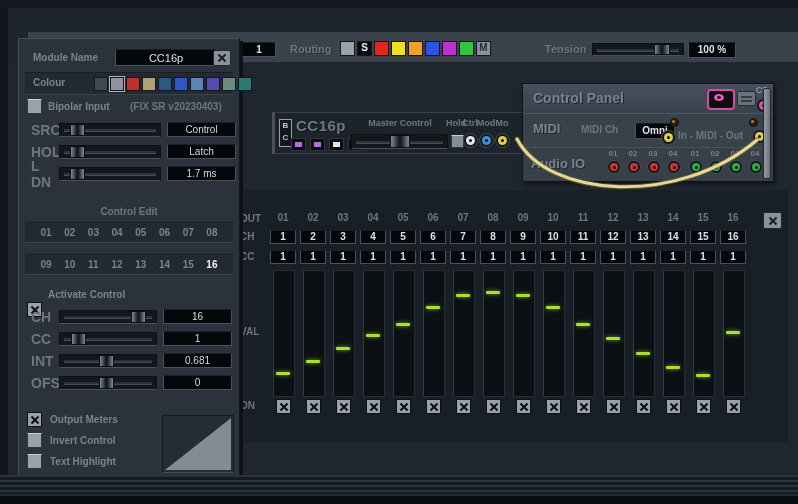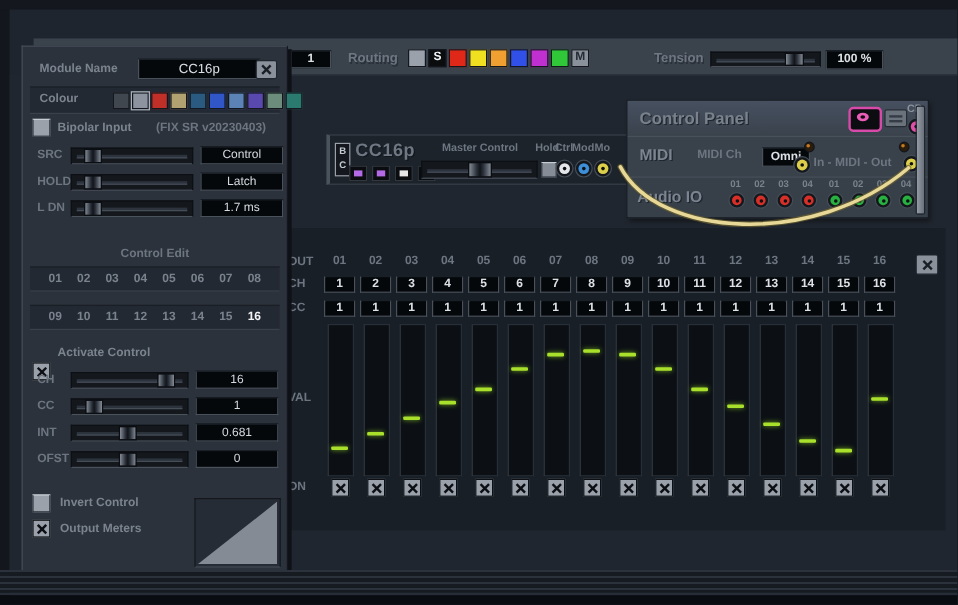--- a/index.html
+++ b/index.html
@@ -129,21 +129,21 @@
   .plabel-main{position:absolute;font-size:10px;font-weight:bold;color:#7b838e;}
   .mn-input{position:absolute;left:96px;top:10px;width:100px;height:15px;background:#05080b;color:#dde1e6;
     border:1px solid #49515b;border-top-color:#1a2027;font-size:11px;text-align:center;font-family:"Liberation Sans",sans-serif;padding:0;}
   .pxbtn{position:absolute;left:194px;top:11px;width:16px;height:14px;background:#8a919b;border:1px solid #20262e;border-radius:2px;}
   .band{position:absolute;left:6px;width:208px;height:21px;background:#232932;border-top:1px solid #1a1f26;border-bottom:1px solid #3a414b;}
   .colour-band{top:33px;}
   .cswatches{position:absolute;left:69px;top:4px;display:flex;gap:2px;}
   .cswatch{width:12px;height:12px;border:1px solid #14181e;}
   .cswatch.sel{outline:1px solid #aab1bb;}
   .prow{display:flex;align-items:center;height:13px;margin:0 0 9px 12px;}
-  .prow .plabel{width:28px;font-size:10px;font-weight:bold;color:#6d7580;}
+  .prow .plabel{width:28px;font-size:14px;font-weight:bold;color:#6d7580;}
   .ptrack{position:relative;height:12px;background:#14181d;border:1px solid #0c1015;border-bottom-color:#4a525c;}
   .phandle{position:absolute;top:0;bottom:0;width:13px;background:linear-gradient(90deg,#858c96,#2a3039 35%,#11151a 50%,#2a3039 65%,#858c96);border:1px solid #0a0d11;}
   .pvalue{margin-left:6px;width:67px;height:13px;line-height:13px;background:#05080b;color:#d5dae0;font-size:10px;font-weight:normal;text-align:center;border:1px solid #49515b;border-top-color:#1a2027;}
   .sec-label{position:absolute;left:0;width:220px;text-align:center;font-size:10px;font-weight:bold;color:#6d7580;}
   .cellband{display:flex;justify-content:space-between;padding:4px 10px 0 10px;box-sizing:border-box;}
   .ccell{width:22px;text-align:center;font-size:10px;font-weight:bold;color:#79828d;}
   .ccell.sel{color:#f2f4f6;}
   .optrow{display:flex;align-items:center;margin:0 0 8px 8px;height:13px;}
   .optlabel{margin-left:8px;font-size:10px;font-weight:bold;color:#7b838e;}
   .curvebox{position:absolute;left:143px;top:376px;width:70px;height:56px;background:#262c35;border:1px solid #14181d;border-bottom-color:#454d57;}
@@ -615,26 +615,30 @@
           <div class="ptrack" style="width: 96px;">
             <div class="groove"></div>
             <div class="phandle" style="left: 39px;"></div>
           </div>
           <div class="pvalue">0</div>
         </div>
       </div>
 
     <div class="abs" style="left:0;top:374px;width:140px;">
         <div class="optrow">
+          <div class="checkbox checked"></div>
+          <div class="optlabel">Output Meters</div>
+        </div>
+        <div class="optrow">
           <div class="checkbox"></div>
           <div class="optlabel">Invert Control</div>
         </div>
         <div class="optrow">
-          <div class="checkbox checked"></div>
-          <div class="optlabel">Output Meters</div>
+          <div class="checkbox"></div>
+          <div class="optlabel">Text Highlight</div>
         </div>
       </div>
 
     <div class="curvebox">
         <i></i>
       </div>
   </div>
 
   <div class="abs bottom-dark" style="z-index:-1;"></div>
   <div class="abs stripes"></div>

